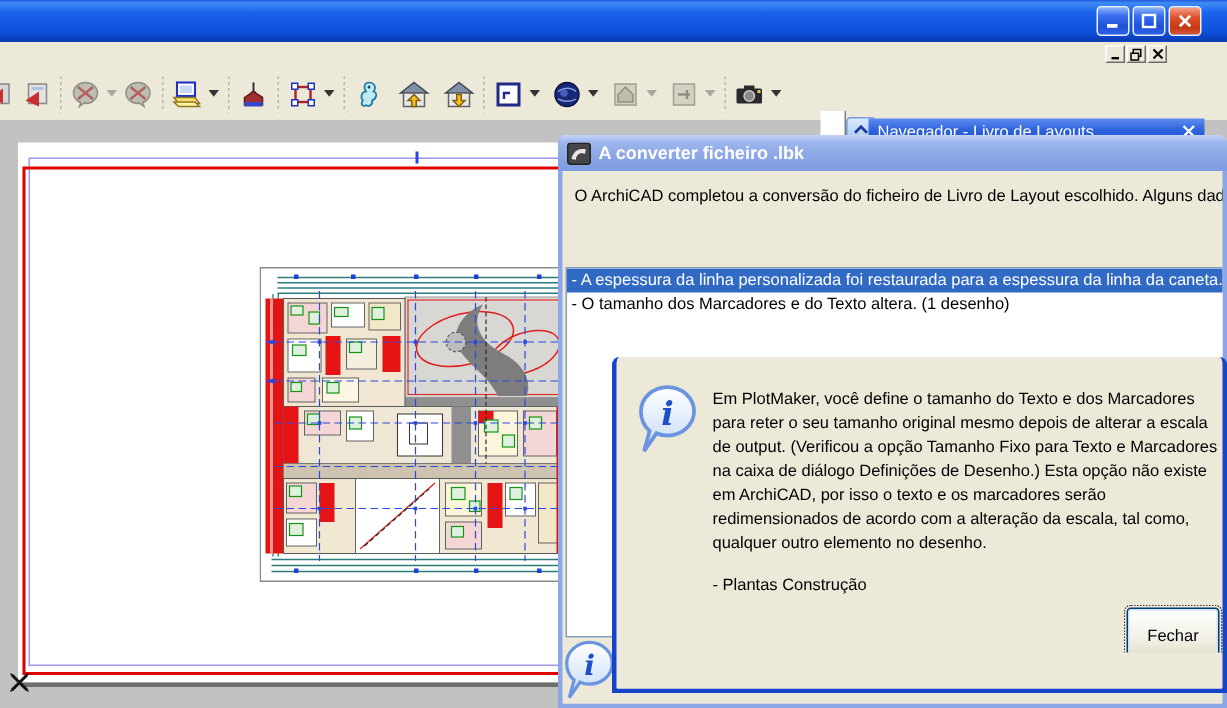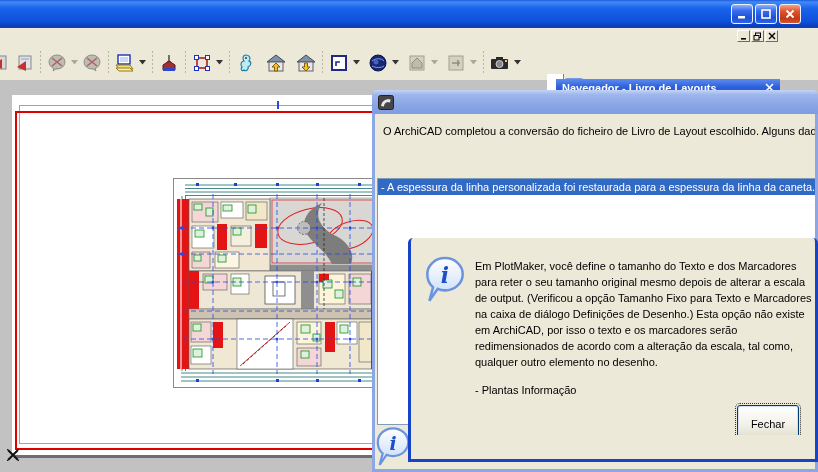--- a/index.html
+++ b/index.html
@@ -24,23 +24,23 @@
   
   .canvas{position:absolute;left:0;top:80px;width:818px;height:392px;background:#c2c2c2;}
   .page{position:absolute;left:12px;top:15px;width:806px;height:360px;background:#fff;}
   .page-shadow{position:absolute;left:14px;top:375px;width:792px;height:3px;background:#6e6e6e;}
   .red-frame{position:absolute;left:15px;top:31px;width:806px;height:339px;border:2px solid #e00000;box-sizing:border-box;}
   .lav-frame{position:absolute;left:19px;top:25px;width:806px;height:339px;border:1px solid #9a9ae8;box-sizing:border-box;}
   .blue-tick{position:absolute;left:277px;top:21px;width:2px;height:8px;background:#2848e0;}
   .origin-x{position:absolute;left:6px;top:368px;width:14px;height:14px;}
   .plan-wrap{position:absolute;left:173px;top:98px;}
   
-  .nav-title{position:absolute;left:556px;top:79px;width:224px;height:17px;
+  .nav-title{position:absolute;left:579px;top:79px;width:224px;height:17px;
     background:linear-gradient(180deg,#5e8cee 0%,#2f63dd 45%,#1b4cc8 100%);
-    color:#fff;font-weight:bold;display:flex;align-items:center;padding:0 6px;box-sizing:border-box;justify-content:flex-end;}
+    color:#fff;font-weight:normal;display:flex;align-items:center;padding:0 6px;box-sizing:border-box;justify-content:flex-end;}
   .nav-title .sp{flex:1;}
   .sliver{position:absolute;left:547px;top:74px;width:16px;height:21px;background:#fff;
     border-right:1px solid #808080;border-bottom:1px solid #808080;}
   .chev{position:absolute;left:564px;top:78px;width:20px;height:17px;border:1px solid #7a9ae0;border-radius:3px;
     background:linear-gradient(180deg,#dce9fc 0%,#aac6f5 100%);display:flex;align-items:center;justify-content:center;box-sizing:border-box;}
   
   .dlg{position:absolute;box-sizing:border-box;background:#ece9d8;}
   .dlg-conv{left:372px;top:90px;width:446px;height:382px;border:3px solid #8ca6e6;border-top:none;border-radius:6px 6px 0 0;}
   .dlg-conv .dtitle{background:linear-gradient(180deg,#c4d4f5 0%,#9db6ec 20%,#8aa6e6 60%,#7e9ce2 100%);color:#fff;}
   .dlg-info{left:408px;top:238px;width:410px;height:224px;border:3px solid #1544c8;border-top:none;border-radius:5px 5px 0 0;}
@@ -51,21 +51,21 @@
   .conv-msg{position:absolute;left:8px;top:10px;right:0;line-height:15px;white-space:nowrap;}
   .listbox{position:absolute;left:2px;top:64px;width:441px;height:247px;background:#fff;
     border:1px solid #7f9db9;box-sizing:border-box;overflow:hidden;}
   .litem{height:16px;line-height:16px;padding-left:3px;white-space:nowrap;}
   .litem.sel{background:#316ac5;color:#fff;}
   .balloon-sm{position:absolute;left:1px;top:312px;}
   .info-balloon{position:absolute;left:14px;top:18px;}
   .info-text{position:absolute;left:64px;top:20px;width:340px;line-height:16px;}
   .info-problem1{position:absolute;left:64px;top:131px;line-height:15px;}
   .info-problem2{position:absolute;left:64px;top:145px;line-height:15px;}
-  .btn-fechar{position:absolute;right:16px;top:167px;width:62px;height:38px;
+  .btn-fechar{position:absolute;right:2px;top:167px;width:62px;height:38px;
     background:linear-gradient(180deg,#ffffff 0%,#f2f0e6 55%,#e0dccb 90%,#d2cbb8 100%);
     border:1px solid #003c74;border-radius:3px;font-size:11px;font-family:"Liberation Sans",sans-serif;
     box-shadow:inset 0 0 0 1px #cfe0f8;outline:1px dotted #333;outline-offset:1px;
     display:flex;align-items:center;justify-content:center;box-sizing:border-box;}
   svg{display:block;}
 </style>
 </head>
 <body>
 
 <div class="screen">
@@ -418,27 +418,29 @@
         <path d="M1 1 L8 8 M8 1 L1 8" stroke="#fff" stroke-width="1.6"></path>
       </svg>
   </div>
 
   <div class="dlg dlg-conv">
     <div class="dtitle">
       <svg width="16" height="15" viewBox="0 0 16 15">
         <rect x="0.5" y="0.5" width="15" height="14" rx="2" fill="#46464a" stroke="#222"></rect>
         <path d="M3 11 C4 5.5 8 3.5 12.5 4.5 L12 7.5 L9.5 7 C7 7.5 6 9.5 6 11.5 Z" fill="#e8e8e8"></path>
       </svg>
+      <span>A converter ficheiro .lbk</span>
     </div>
     <div class="dbody">
       <div class="conv-msg">
         <div>O ArchiCAD completou a conversão do ficheiro de Livro de Layout escolhido. Alguns dados nã</div>
       </div>
       <div class="listbox">
         <div class="litem sel">- A espessura da linha personalizada foi restaurada para a espessura da linha da caneta. (4</div>
+        <div class="litem">- O tamanho dos Marcadores e do Texto altera. (1 desenho)</div>
       </div>
       <div class="balloon-sm">
         <svg width="34" height="44" viewBox="0 0 38 48">
           <defs>
             <linearGradient id="balloonFill" x1="0" y1="0" x2="0" y2="1">
               <stop offset="0" stop-color="#ffffff"></stop>
                 <stop offset="1" stop-color="#c4d9f7"></stop>
             </linearGradient>
           </defs>
           <path d="M19 2 C28.5 2 36 9 36 17.5 C36 26 28.5 33 19 33 C16.5 33 14 32.5 12 31.5 L4 43 L7.5 30 C4 27 2 22.5 2 17.5 C2 9 9.5 2 19 2 Z" fill="url(#balloonFill)" stroke="#6a94e0" stroke-width="2.4"></path>
@@ -450,18 +452,18 @@
 
   <div class="dlg dlg-info">
     <div class="dbody">
       <div class="info-balloon">
         <svg width="40" height="50" viewBox="0 0 38 48">
           <path d="M19 2 C28.5 2 36 9 36 17.5 C36 26 28.5 33 19 33 C16.5 33 14 32.5 12 31.5 L4 43 L7.5 30 C4 27 2 22.5 2 17.5 C2 9 9.5 2 19 2 Z" fill="url(#balloonFill)" stroke="#6a94e0" stroke-width="2.4"></path>
           <text x="19" y="26" text-anchor="middle" font-family="DejaVu Serif, serif" font-size="21" font-weight="bold" font-style="italic" fill="#1b50c8">i</text>
         </svg>
       </div>
       <div class="info-text">Em PlotMaker, você define o tamanho do Texto e dos Marcadores para reter o seu tamanho original mesmo depois de alterar a escala de output. (Verificou a opção Tamanho Fixo para Texto e Marcadores na caixa de diálogo Definições de Desenho.) Esta opção não existe em ArchiCAD, por isso o texto e os marcadores serão redimensionados de acordo com a alteração da escala, tal como, qualquer outro elemento no desenho.</div>
-      <div class="info-problem2">- Plantas Informação</div>
+      <div class="info-problem2">- Plantas Construção</div>
       <div class="btn-fechar">Fechar</div>
     </div>
   </div>
 
 </div>
 
 </body></html>

